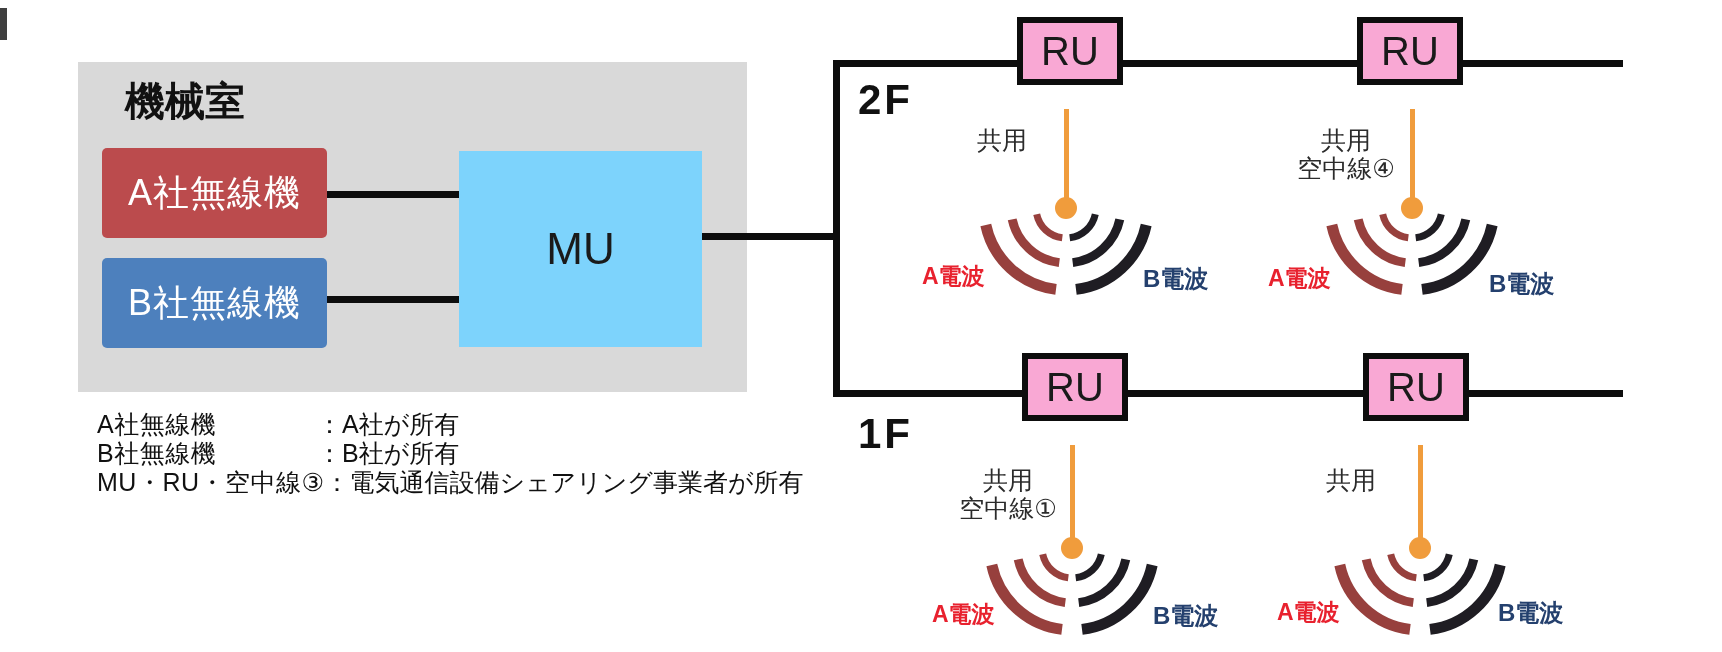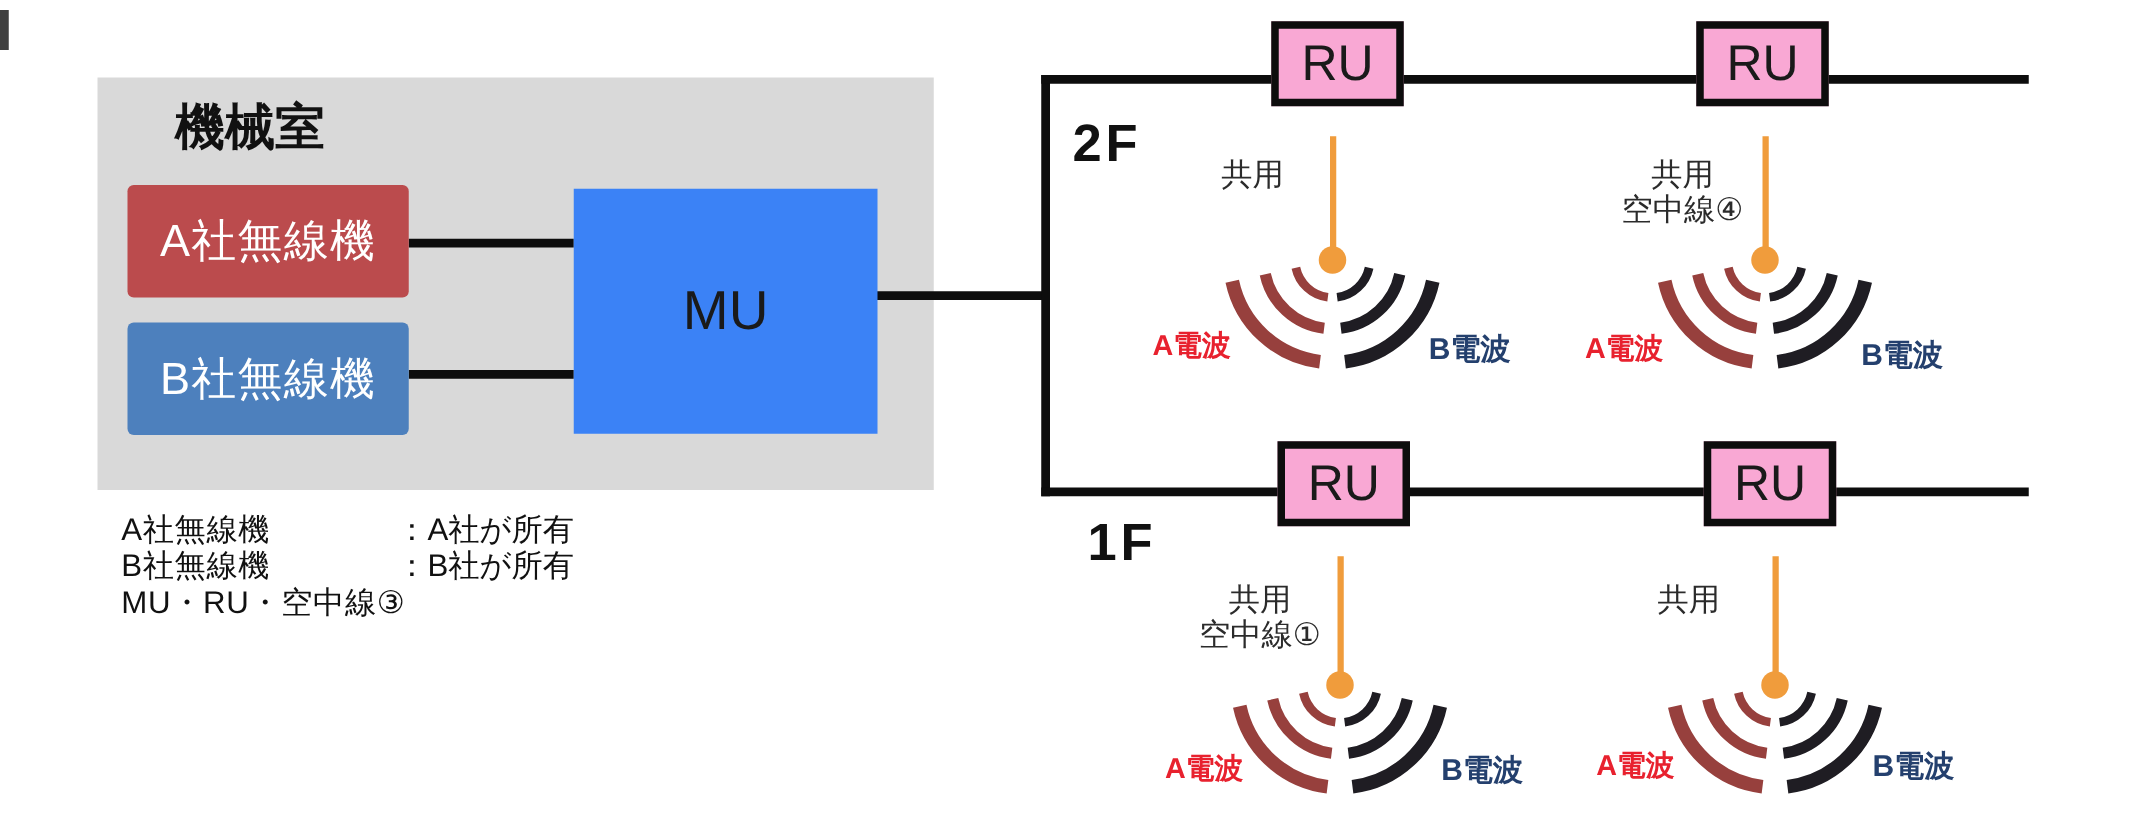--- a/index.html
+++ b/index.html
@@ -2,30 +2,30 @@
 <html><head>
 <meta charset="utf-8">
 <style>
   html,body{margin:0;padding:0;background:#ffffff;}
   .canvas{
     position:relative;width:1722px;height:652px;background:#ffffff;overflow:hidden;
     font-family:"Liberation Sans","DejaVu Sans",sans-serif;color:#111;
   }
   
   .room{position:absolute;left:78px;top:62px;width:669px;height:330px;background:#d9d9d9;z-index:1;}
-  .room-title{position:absolute;left:140px;top:74px;font-size:40px;font-weight:bold;color:#111;z-index:3;}
+  .room-title{position:absolute;left:125px;top:74px;font-size:40px;font-weight:bold;color:#111;z-index:3;}
   .devbox{
     position:absolute;width:225px;height:90px;border-radius:5px;color:#fff;
     font-size:36px;display:flex;align-items:center;justify-content:center;z-index:3;
     letter-spacing:1px;
   }
   .devbox.a{left:102px;top:148px;background:#bb4b4d;}
   .devbox.b{left:102px;top:258px;background:#4d80bd;}
   .mu{
-    position:absolute;left:459px;top:151px;width:243px;height:196px;background:#3b82f6;
+    position:absolute;left:459px;top:151px;width:243px;height:196px;background:#7dd3fc;
     display:flex;align-items:center;justify-content:center;font-size:44px;color:#1a1a1a;z-index:3;
   }
   
   .hline,.vline{position:absolute;background:#0d0d0d;z-index:2;}
   
   .floor-label{position:absolute;font-size:42px;font-weight:bold;color:#111;z-index:3;letter-spacing:3px;}
   
   .ru{
     position:absolute;width:106px;height:68px;box-sizing:border-box;background:#f9a8d4;
     border:6px solid #0d0d0d;display:flex;align-items:center;justify-content:center;
@@ -62,22 +62,22 @@
   <div class="devbox b">B社無線機</div>
   <div class="mu">MU</div>
 
   <div class="hline" style="left:327px;top:191px;width:132px;height:7px;"></div>
   <div class="hline" style="left:327px;top:296px;width:132px;height:7px;"></div>
   <div class="hline" style="left:700px;top:233px;width:140px;height:7px;"></div>
   <div class="vline" style="left:833px;top:60px;width:7px;height:337px;"></div>
   <div class="hline" style="left:833px;top:60px;width:790px;height:7px;"></div>
   <div class="hline" style="left:833px;top:390px;width:790px;height:7px;"></div>
 
-  <div class="floor-label" style="left:858px;top:91px;">2F</div>
-  <div class="floor-label" style="left:858px;top:410px;margin-left:12px;">1F</div>
+  <div class="floor-label" style="left:858px;top:76px;">2F</div>
+  <div class="floor-label" style="left:858px;top:410px;">1F</div>
 
   <div class="ru" style="left:1017px;top:17px;">RU</div>
   <div class="stem" style="left:1064px;top:109px;height:99px;"></div>
   <div class="dot" style="left:1055px;top:197px;"></div>
   <div class="ant-label" style="left:917px;top:126px;">
     <div>共用</div>
   </div>
   <svg class="waves" style="left:946px;top:202px;" viewBox="0 0 240 110">
     <path class="wave-red" stroke-width="7" d="M116.3 35.8 A30 30 0 0 1 90.7 12.2"></path>
     <path class="wave-red" stroke-width="9" d="M113.3 60.6 A55 55 0 0 1 66.2 17.4"></path>
@@ -146,16 +146,17 @@
     <div class="row">
       <span class="lab">A社無線機</span>
       <span class="val">：A社が所有</span>
     </div>
     <div class="row">
       <span class="lab">B社無線機</span>
       <span class="val">：B社が所有</span>
     </div>
     <div class="row">
       <span class="lab">MU・RU・空中線③</span>
+      <span class="val">：電気通信設備シェアリング事業者が所有</span>
     </div>
   </div>
 
 </div>
 
 </body></html>

